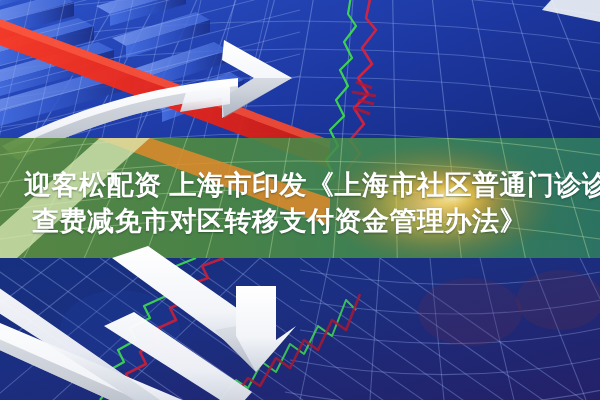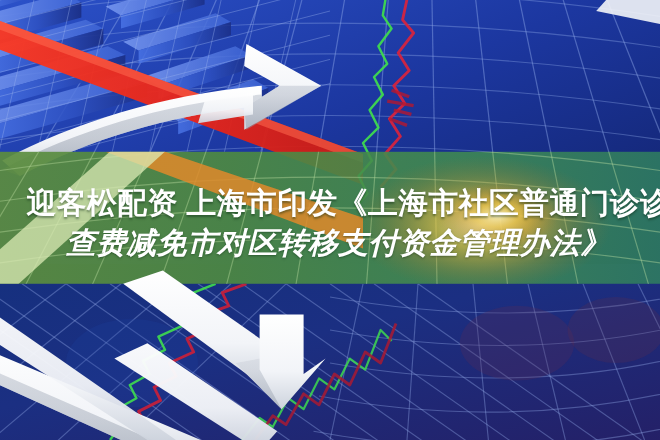--- a/index.html
+++ b/index.html
@@ -39,21 +39,21 @@
   .hl-line {
     color: #ffffff;
     font-size: 27px;
     line-height: 36px;
     font-weight: 700;
     letter-spacing: 0.5px;
     white-space: nowrap;
     text-shadow: 0 1px 2px rgba(10,40,20,0.45);
   }
   .hl-line.l1 { padding-left: 24px; text-align: left; }
-  .hl-line.l2 { padding-left: 60px; text-align: left; font-style: italic; }
+  .hl-line.l2 { padding-left: 32px; text-align: left; }
 </style>
 </head>
 <body>
 
 <div id="stage">
 
   <svg id="artwork" class="layer" viewBox="0 0 600 400" preserveAspectRatio="none">
     <defs>
 
       <linearGradient id="gBlueTop" x1="0" y1="0" x2="1" y2="1">

